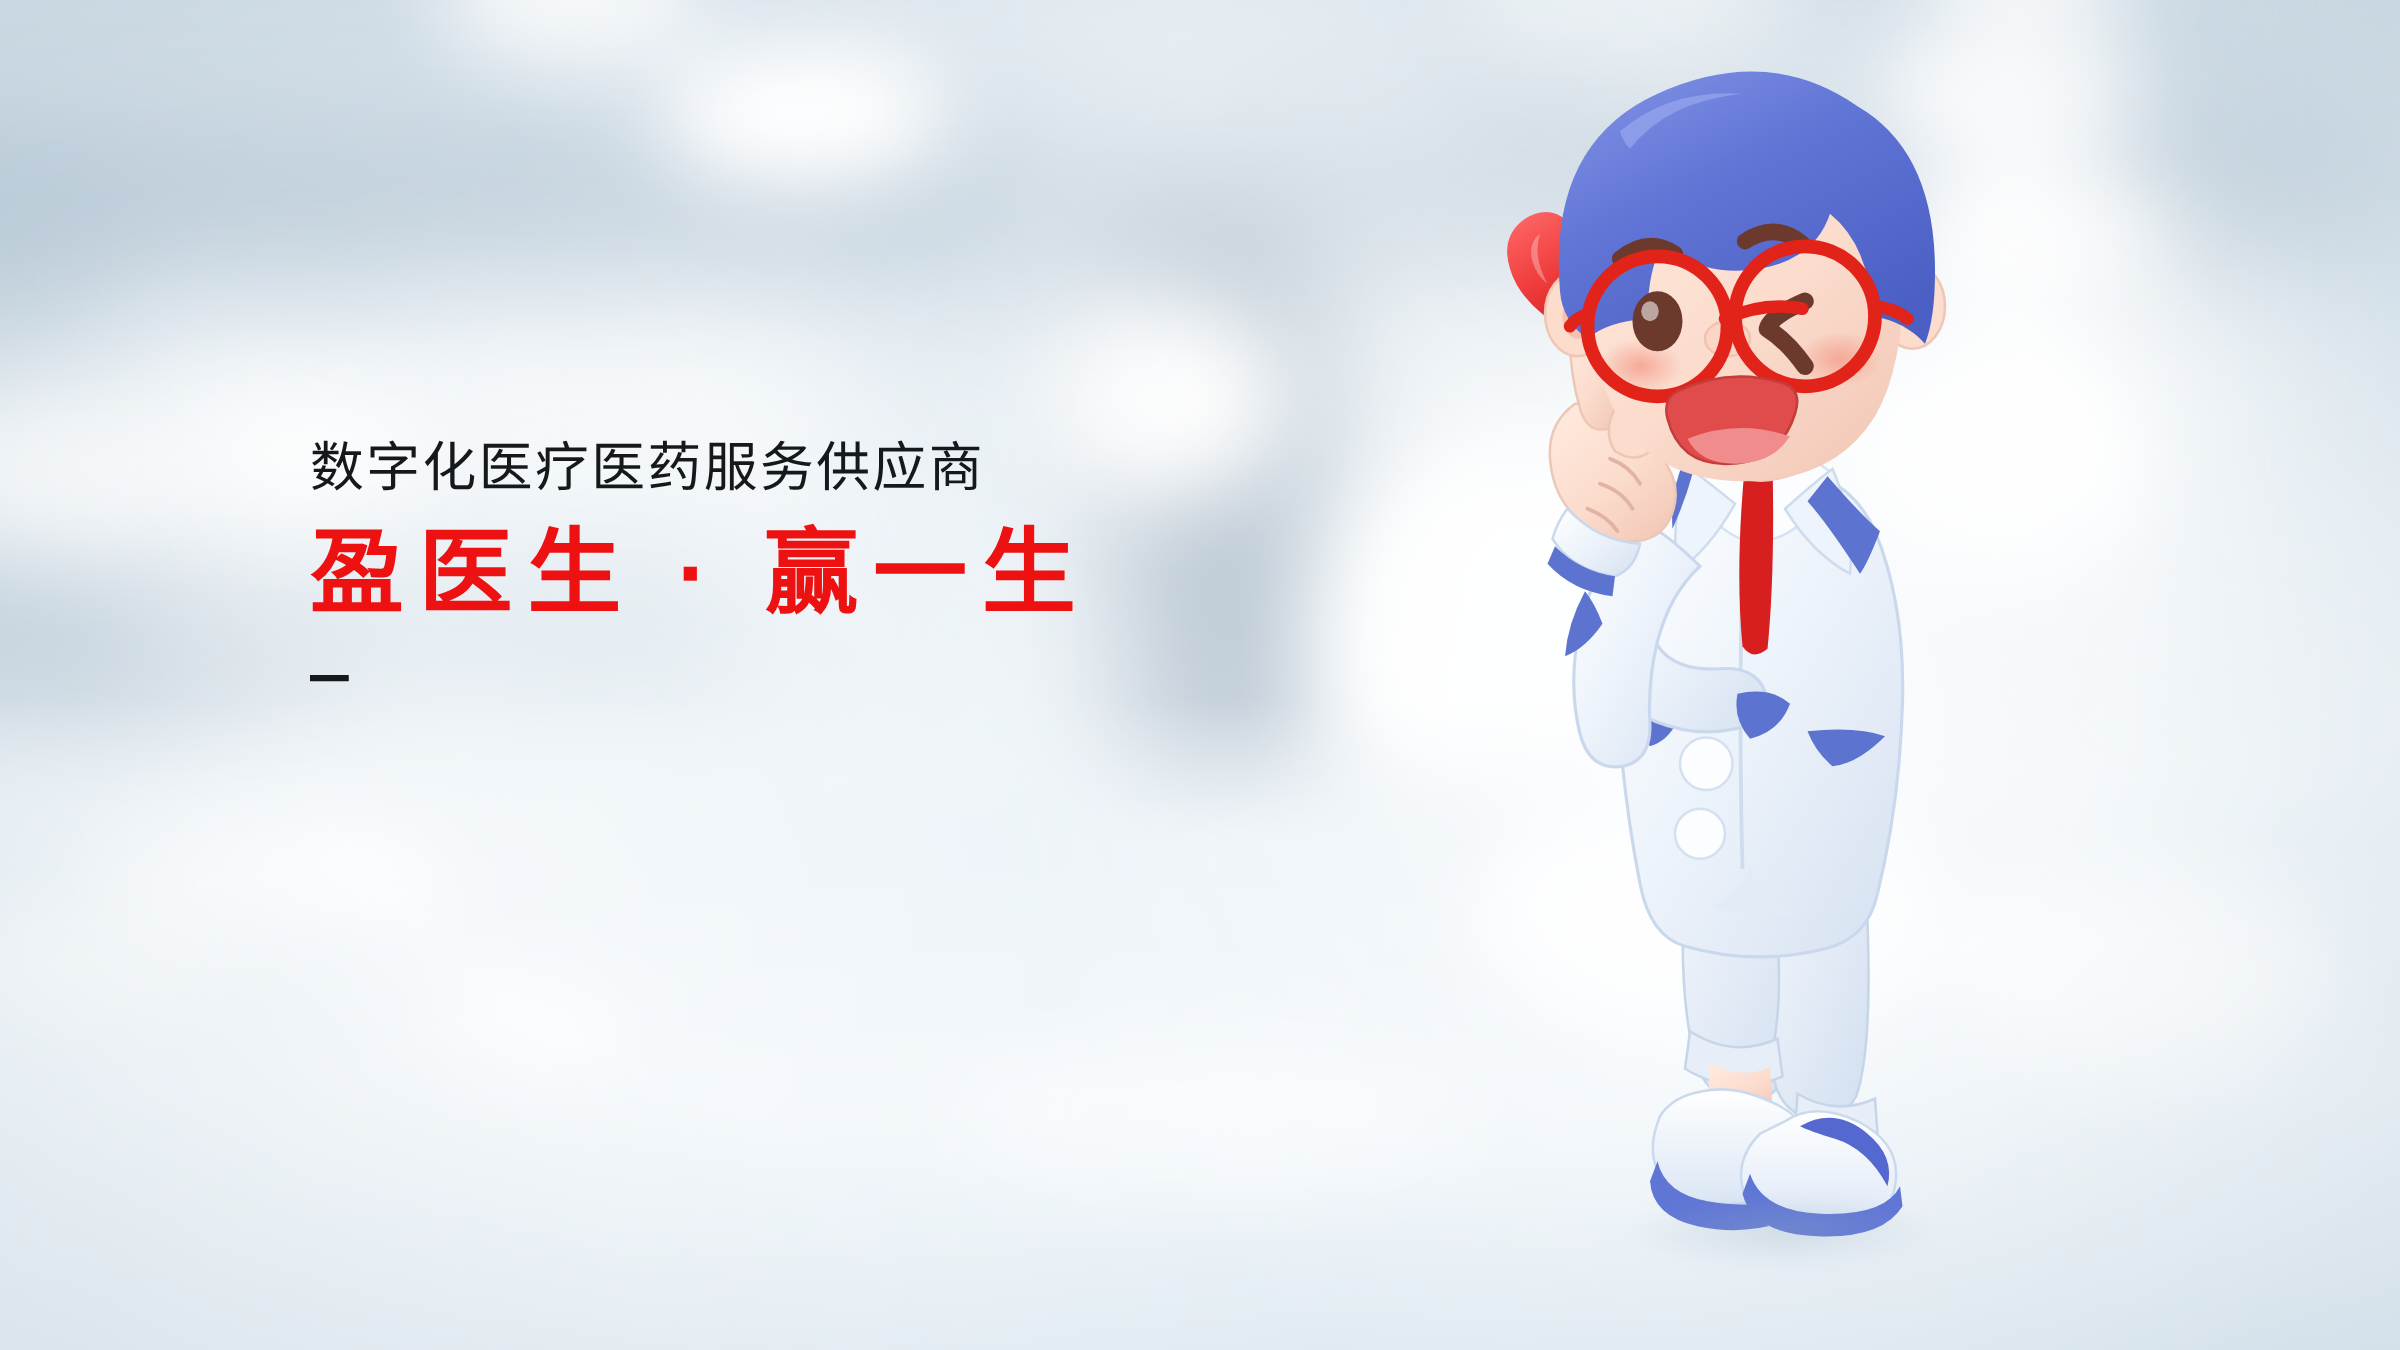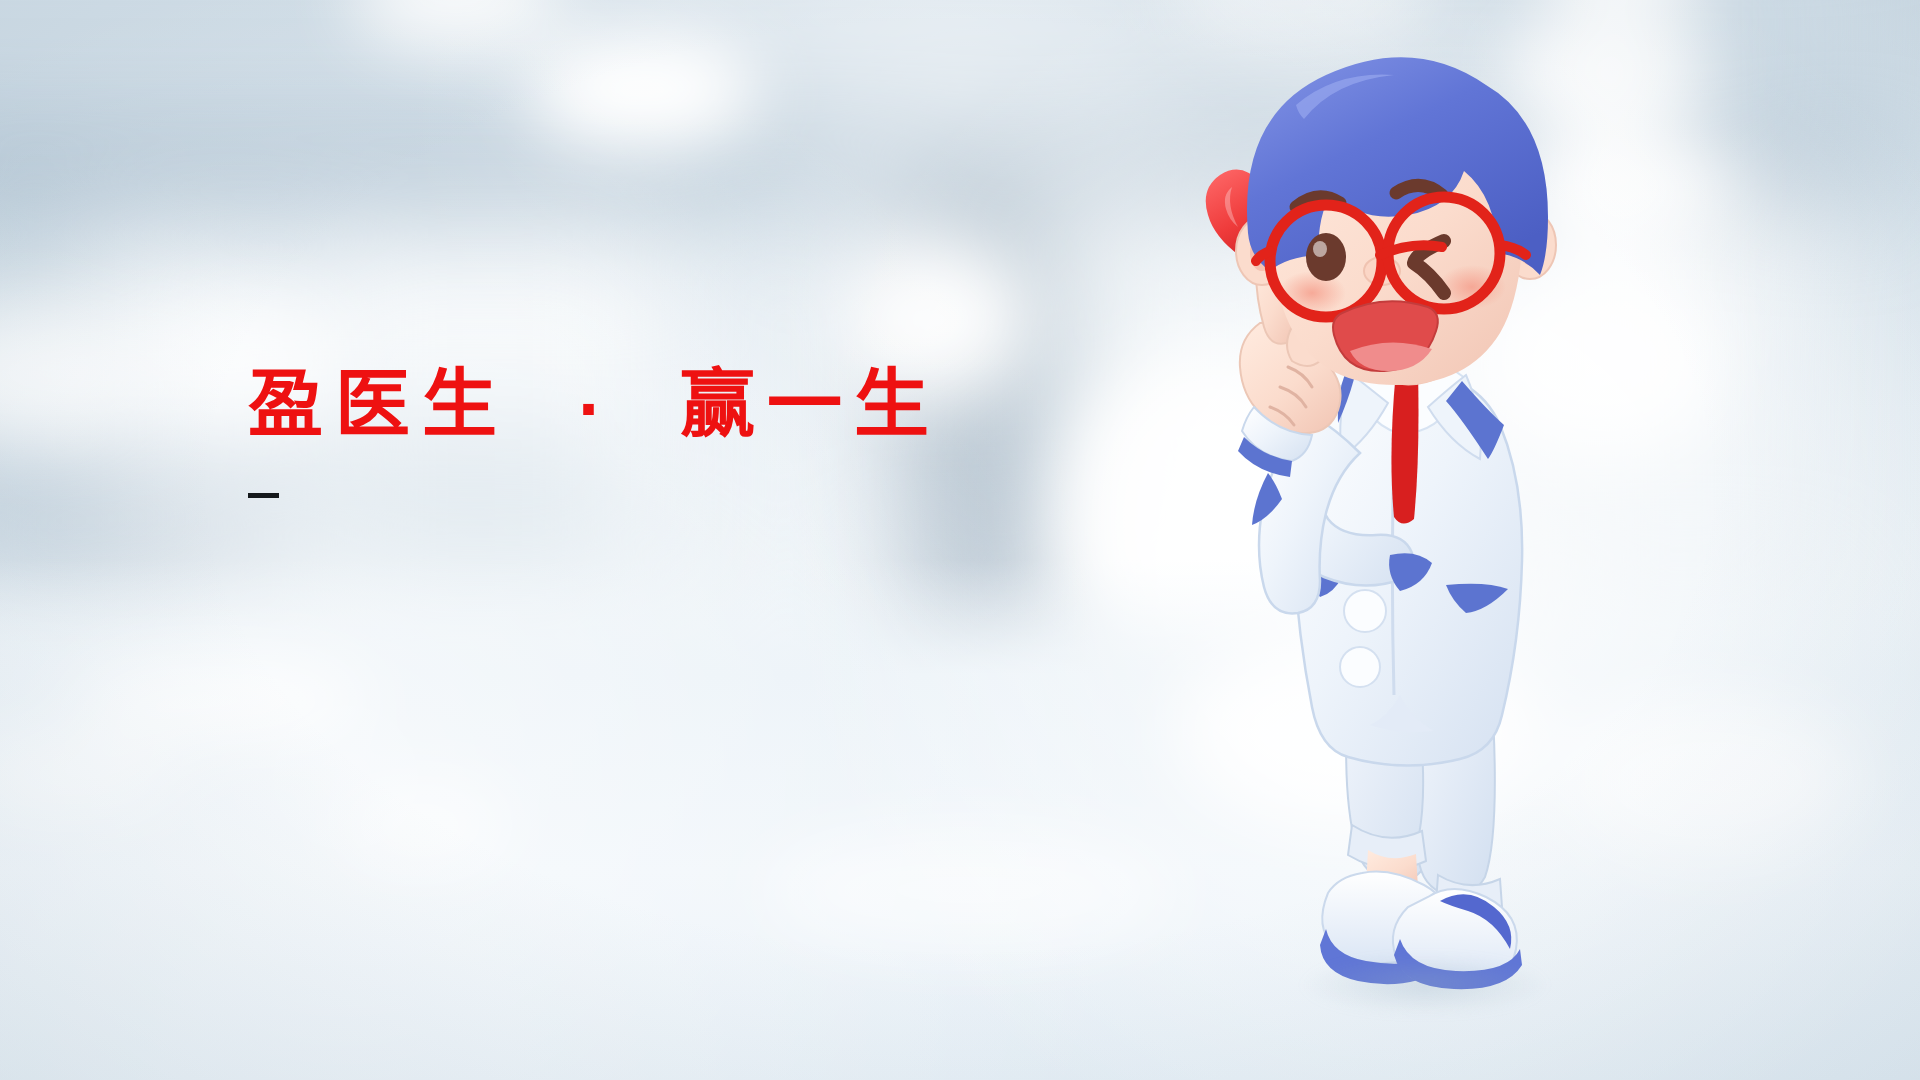--- a/index.html
+++ b/index.html
@@ -64,21 +64,21 @@
   .copy{position:absolute;left:248px;top:352px;z-index:40;}
   .kicker{
     font-size:43px;line-height:1.1;color:#15191c;font-weight:400;
     letter-spacing:2px;white-space:nowrap;
     font-family:"Liberation Sans","DejaVu Sans",sans-serif;
   }
   .headline{
     margin-top:20px;
     font-size:75px;line-height:1.05;font-weight:700;color:#ee1111;
     letter-spacing:12px;white-space:nowrap;
-    font-family:Liberation Mono, monospace;
+    font-family:Liberation Sans, sans-serif;
   }
   .rule{margin-top:42px;width:31px;height:5px;background:#15191c;}
   .en{margin-top:52px;}
   .en-line{
     font-style:italic;font-weight:700;font-size:26px;letter-spacing:1.2px;
     color:#20262b;line-height:1.62;white-space:nowrap;
     font-family:"Liberation Sans","DejaVu Sans",sans-serif;
   }
 
   
@@ -152,20 +152,21 @@
       <div class="floor-sheen" style="left:1180px;top:30px;width:360px;height:200px;opacity:.9"></div>
       <div class="floor-sheen" style="left:1560px;top:100px;width:300px;height:160px;opacity:.7"></div>
       <div class="floor-sheen" style="left:760px;top:230px;width:420px;height:120px;opacity:.55"></div>
     </div>
 
     <div class="wash"></div>
     <div class="vignette"></div>
   </div>
 
   <div class="copy">
+    <div class="kicker">数字化医疗医药服务供应商</div>
 
     <div class="headline">盈医生 · 赢一生</div>
 
     <div class="rule"></div>
 
   </div>
 
   <div class="character">
     <div class="char-shadow"></div>
 

